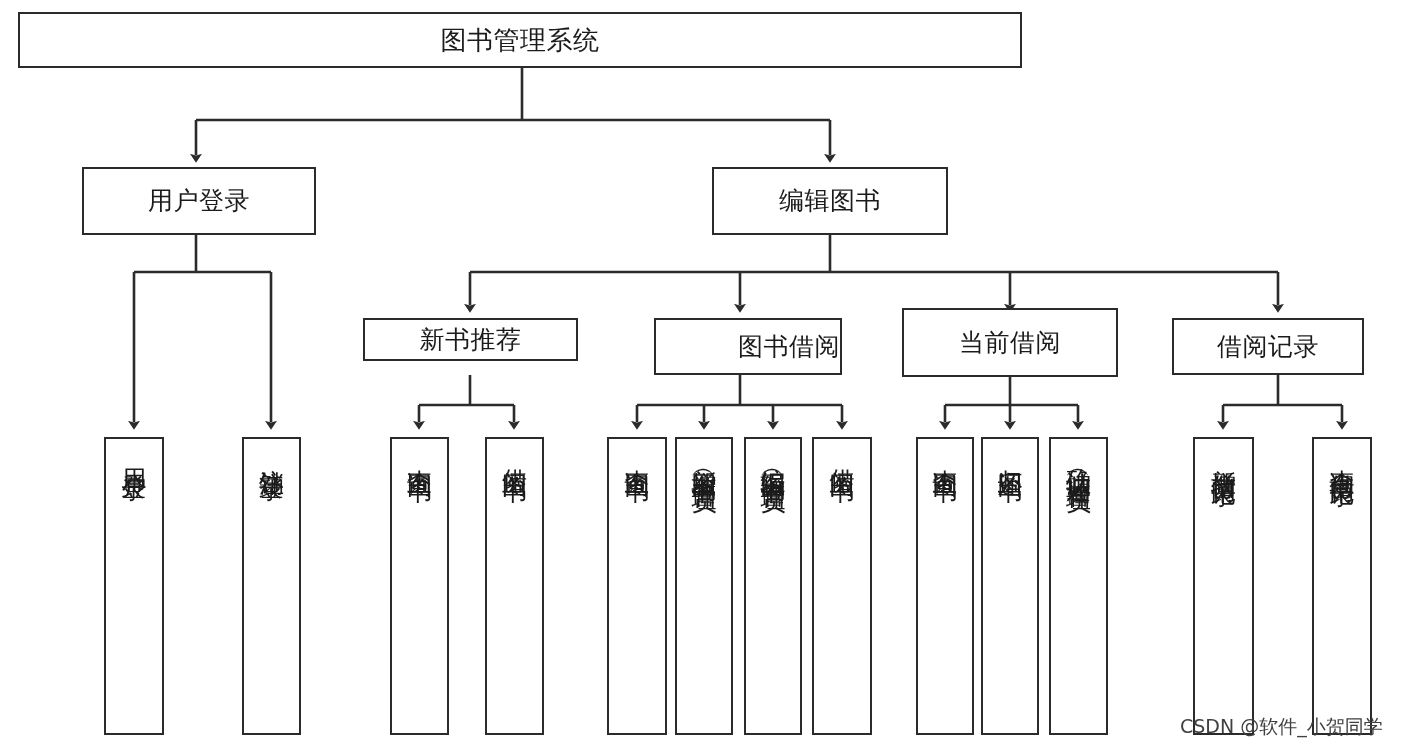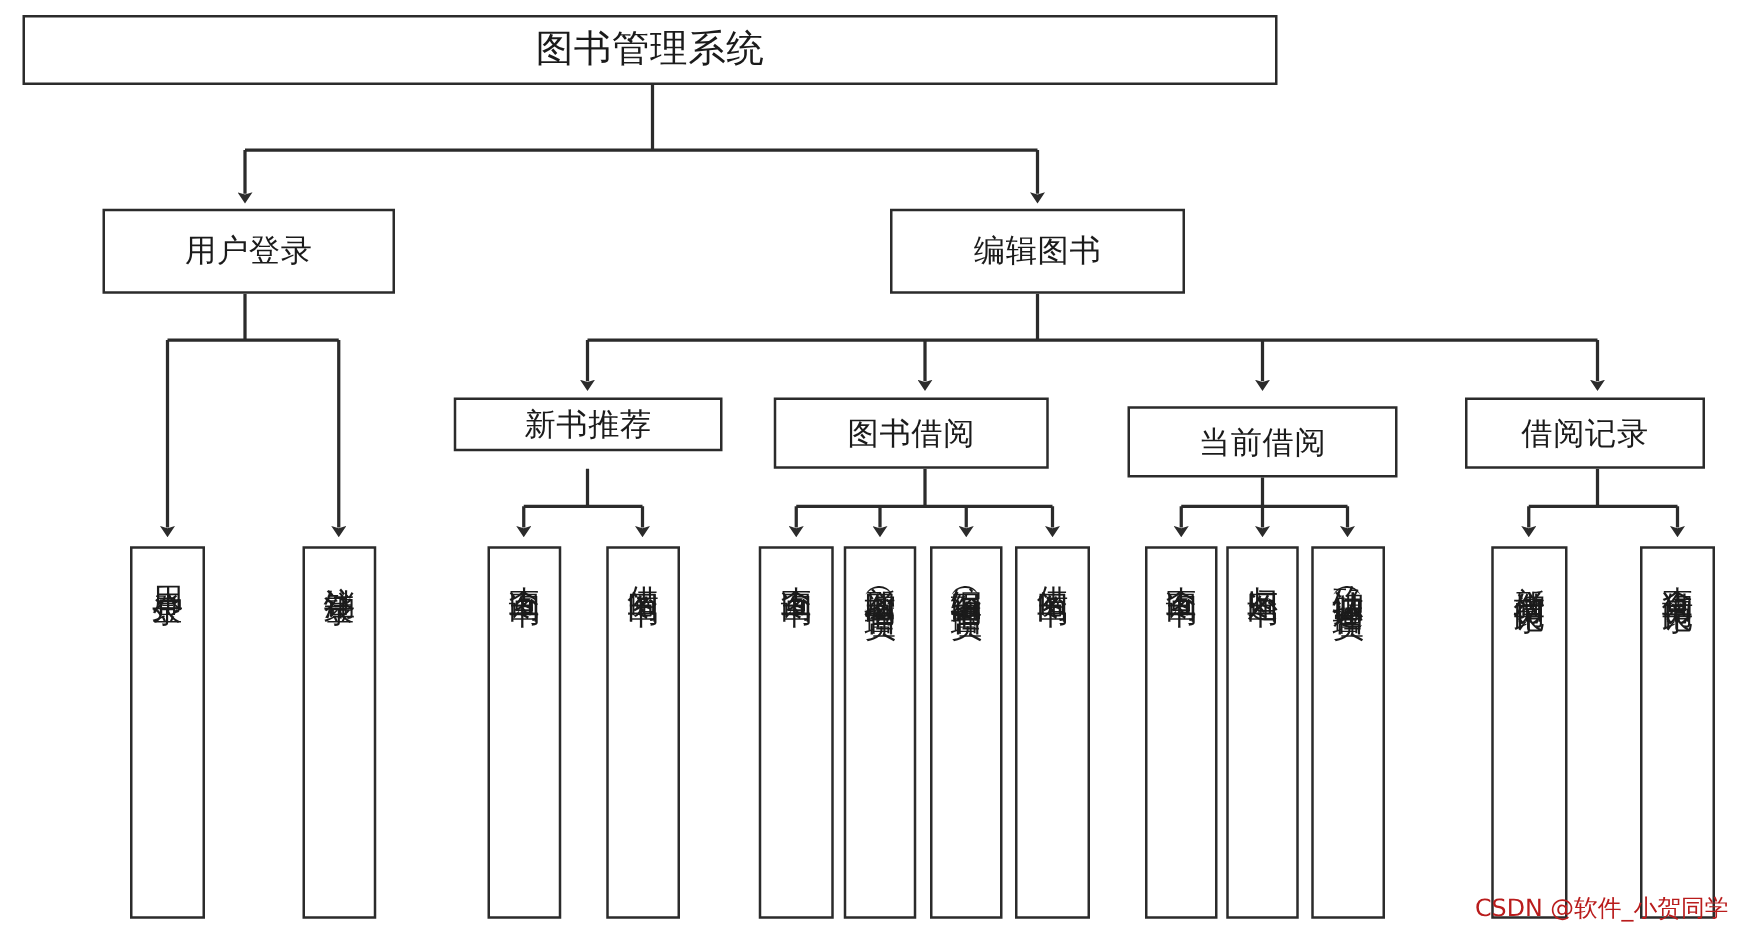--- a/index.html
+++ b/index.html
@@ -50,28 +50,28 @@
     align-items: flex-start;
     padding-top: 10px;
   }
   .node.vertical .node-label {
     writing-mode: vertical-rl;
     text-orientation: upright;
     font-size: 25px;
     letter-spacing: 3px;
     line-height: 1;
   }
-  #root-node .node-label { font-size: 30px; }
+  #root-node .node-label { font-size: 26px; }
 
   #watermark {
     position: absolute;
     left: 1180px;
     top: 714px;
     font-size: 19px;
-    color: #b91c1c;
+    color: #404040;
     white-space: nowrap;
     font-family: "DejaVu Sans", "Liberation Sans", sans-serif;
   }
 </style>
 </head>
 <body>
 
 <div id="diagram-root">
 
   <svg id="edges-layer" viewBox="0 0 1405 747" width="1405" height="747" xmlns="http://www.w3.org/2000/svg">
@@ -131,24 +131,24 @@
   <div class="node horizontal" style="left:82px; top:167px; width:234px; height:68px;">
     <span class="node-label">用户登录</span>
   </div>
   <div class="node horizontal" style="left:712px; top:167px; width:236px; height:68px;">
     <span class="node-label">编辑图书</span>
   </div>
 
   <div class="node horizontal" style="left:363px; top:318px; width:215px; height:43px;">
     <span class="node-label">新书推荐</span>
   </div>
-  <div class="node horizontal" style="left:619px; top:318px; width:220px; height:57px;">
+  <div class="node horizontal" style="left:654px; top:318px; width:188px; height:57px;justify-content:flex-end;">
     <span class="node-label">图书借阅</span>
   </div>
-  <div class="node horizontal" style="left:902px; top:325px; width:216px; height:57px;">
+  <div class="node horizontal" style="left:902px; top:308px; width:216px; height:69px;">
     <span class="node-label">当前借阅</span>
   </div>
   <div class="node horizontal" style="left:1172px; top:318px; width:192px; height:57px;">
     <span class="node-label">借阅记录</span>
   </div>
 
   <div class="node vertical" style="left:104px; top:437px; width:60px; height:298px;">
     <span class="node-label">用户登录</span>
   </div>
   <div class="node vertical" style="left:242px; top:437px; width:59px; height:298px;">

